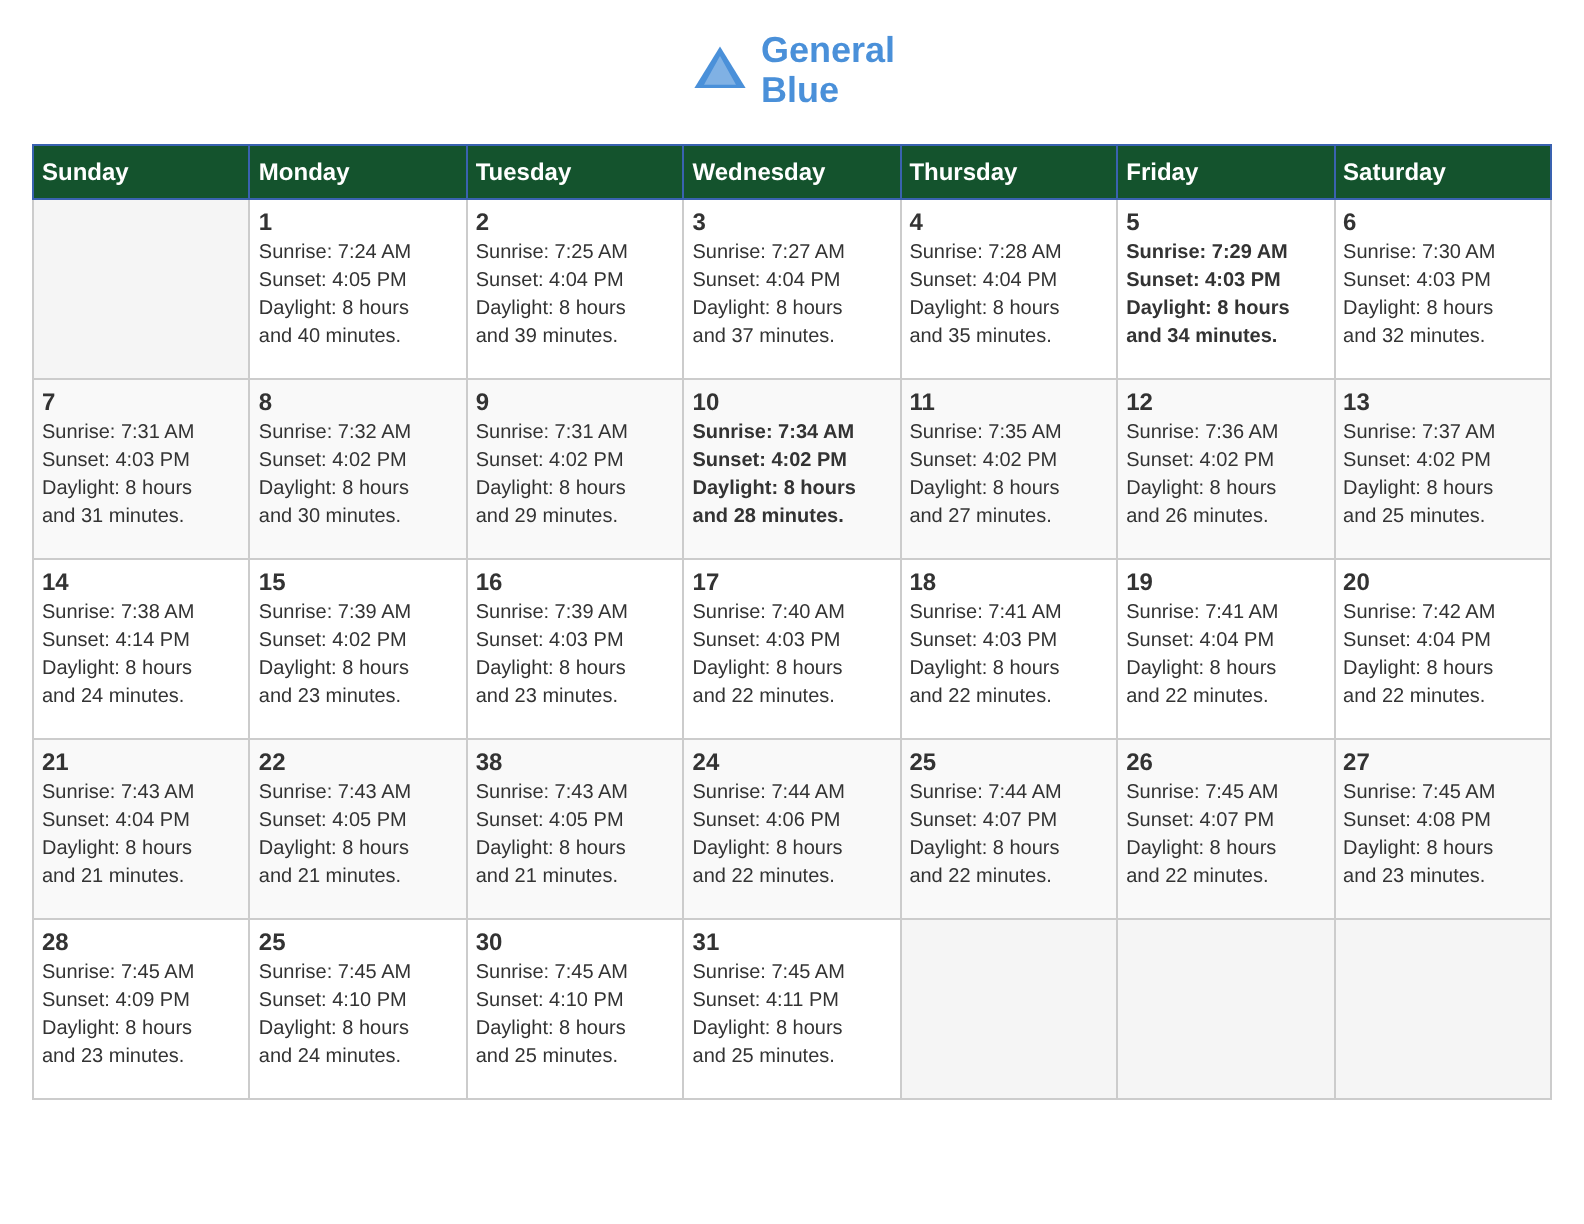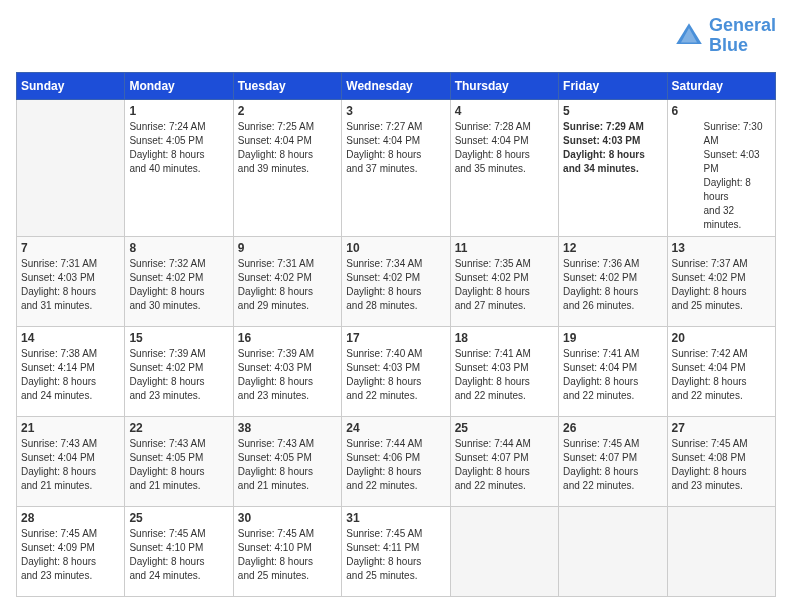--- a/index.html
+++ b/index.html
@@ -6,21 +6,21 @@
     body {
       font-family: Arial, sans-serif;
       background: #fff;
       width: 792px;
       min-height: 612px;
       padding: 16px;
     }
     .header {
       display: flex;
       align-items: flex-start;
-      justify-content: flex-end;
+      justify-content: center;
       margin-bottom: 16px;
     }
     .logo {
       display: flex;
       align-items: center;
       gap: 4px;
     }
     .logo-text {
       font-size: 18px;
       font-weight: bold;
@@ -47,21 +47,21 @@
       color: #555;
       margin-top: 2px;
     }
     .calendar-table {
       width: 100%;
       border-collapse: collapse;
       margin-top: 8px;
       font-size: 11px;
     }
     .calendar-table th {
-      background-color: #1d4ed8;
+      background-color: #14532d;
       color: #fff;
       padding: 6px 4px;
       text-align: left;
       font-size: 12px;
       border: 1px solid #3a62b0;
     }
     .calendar-table td {
       border: 1px solid #ccc;
       padding: 4px;
       vertical-align: top;
@@ -153,21 +153,21 @@
         </td>
         <td>
           <span class="day-number">5</span>
           <div class="day-info" style="white-space: pre-line; font-weight: bold;">Sunrise: 7:29 AM
 Sunset: 4:03 PM
 Daylight: 8 hours
 and 34 minutes.</div>
         </td>
         <td>
           <span class="day-number">6</span>
-          <div class="day-info" style="white-space: pre-line; margin-left: 32px;">Sunrise: 7:30 AM
+          <div class="day-info" style="white-space: pre-line;">Sunrise: 7:30 AM
 Sunset: 4:03 PM
 Daylight: 8 hours
 and 32 minutes.</div>
         </td>
       </tr>
       <tr>
         <td>
           <span class="day-number">7</span>
           <div class="day-info" style="white-space: pre-line;">Sunrise: 7:31 AM
 Sunset: 4:03 PM
@@ -183,21 +183,21 @@
         </td>
         <td>
           <span class="day-number">9</span>
           <div class="day-info" style="white-space: pre-line;">Sunrise: 7:31 AM
 Sunset: 4:02 PM
 Daylight: 8 hours
 and 29 minutes.</div>
         </td>
         <td>
           <span class="day-number">10</span>
-          <div class="day-info" style="white-space: pre-line;">Sunrise: 7:34 AM
+          <div class="day-info" style="white-space: pre-line; font-weight: bold;">Sunrise: 7:34 AM
 Sunset: 4:02 PM
 Daylight: 8 hours
 and 28 minutes.</div>
         </td>
         <td>
           <span class="day-number">11</span>
           <div class="day-info" style="white-space: pre-line;">Sunrise: 7:35 AM
 Sunset: 4:02 PM
 Daylight: 8 hours
 and 27 minutes.</div>

